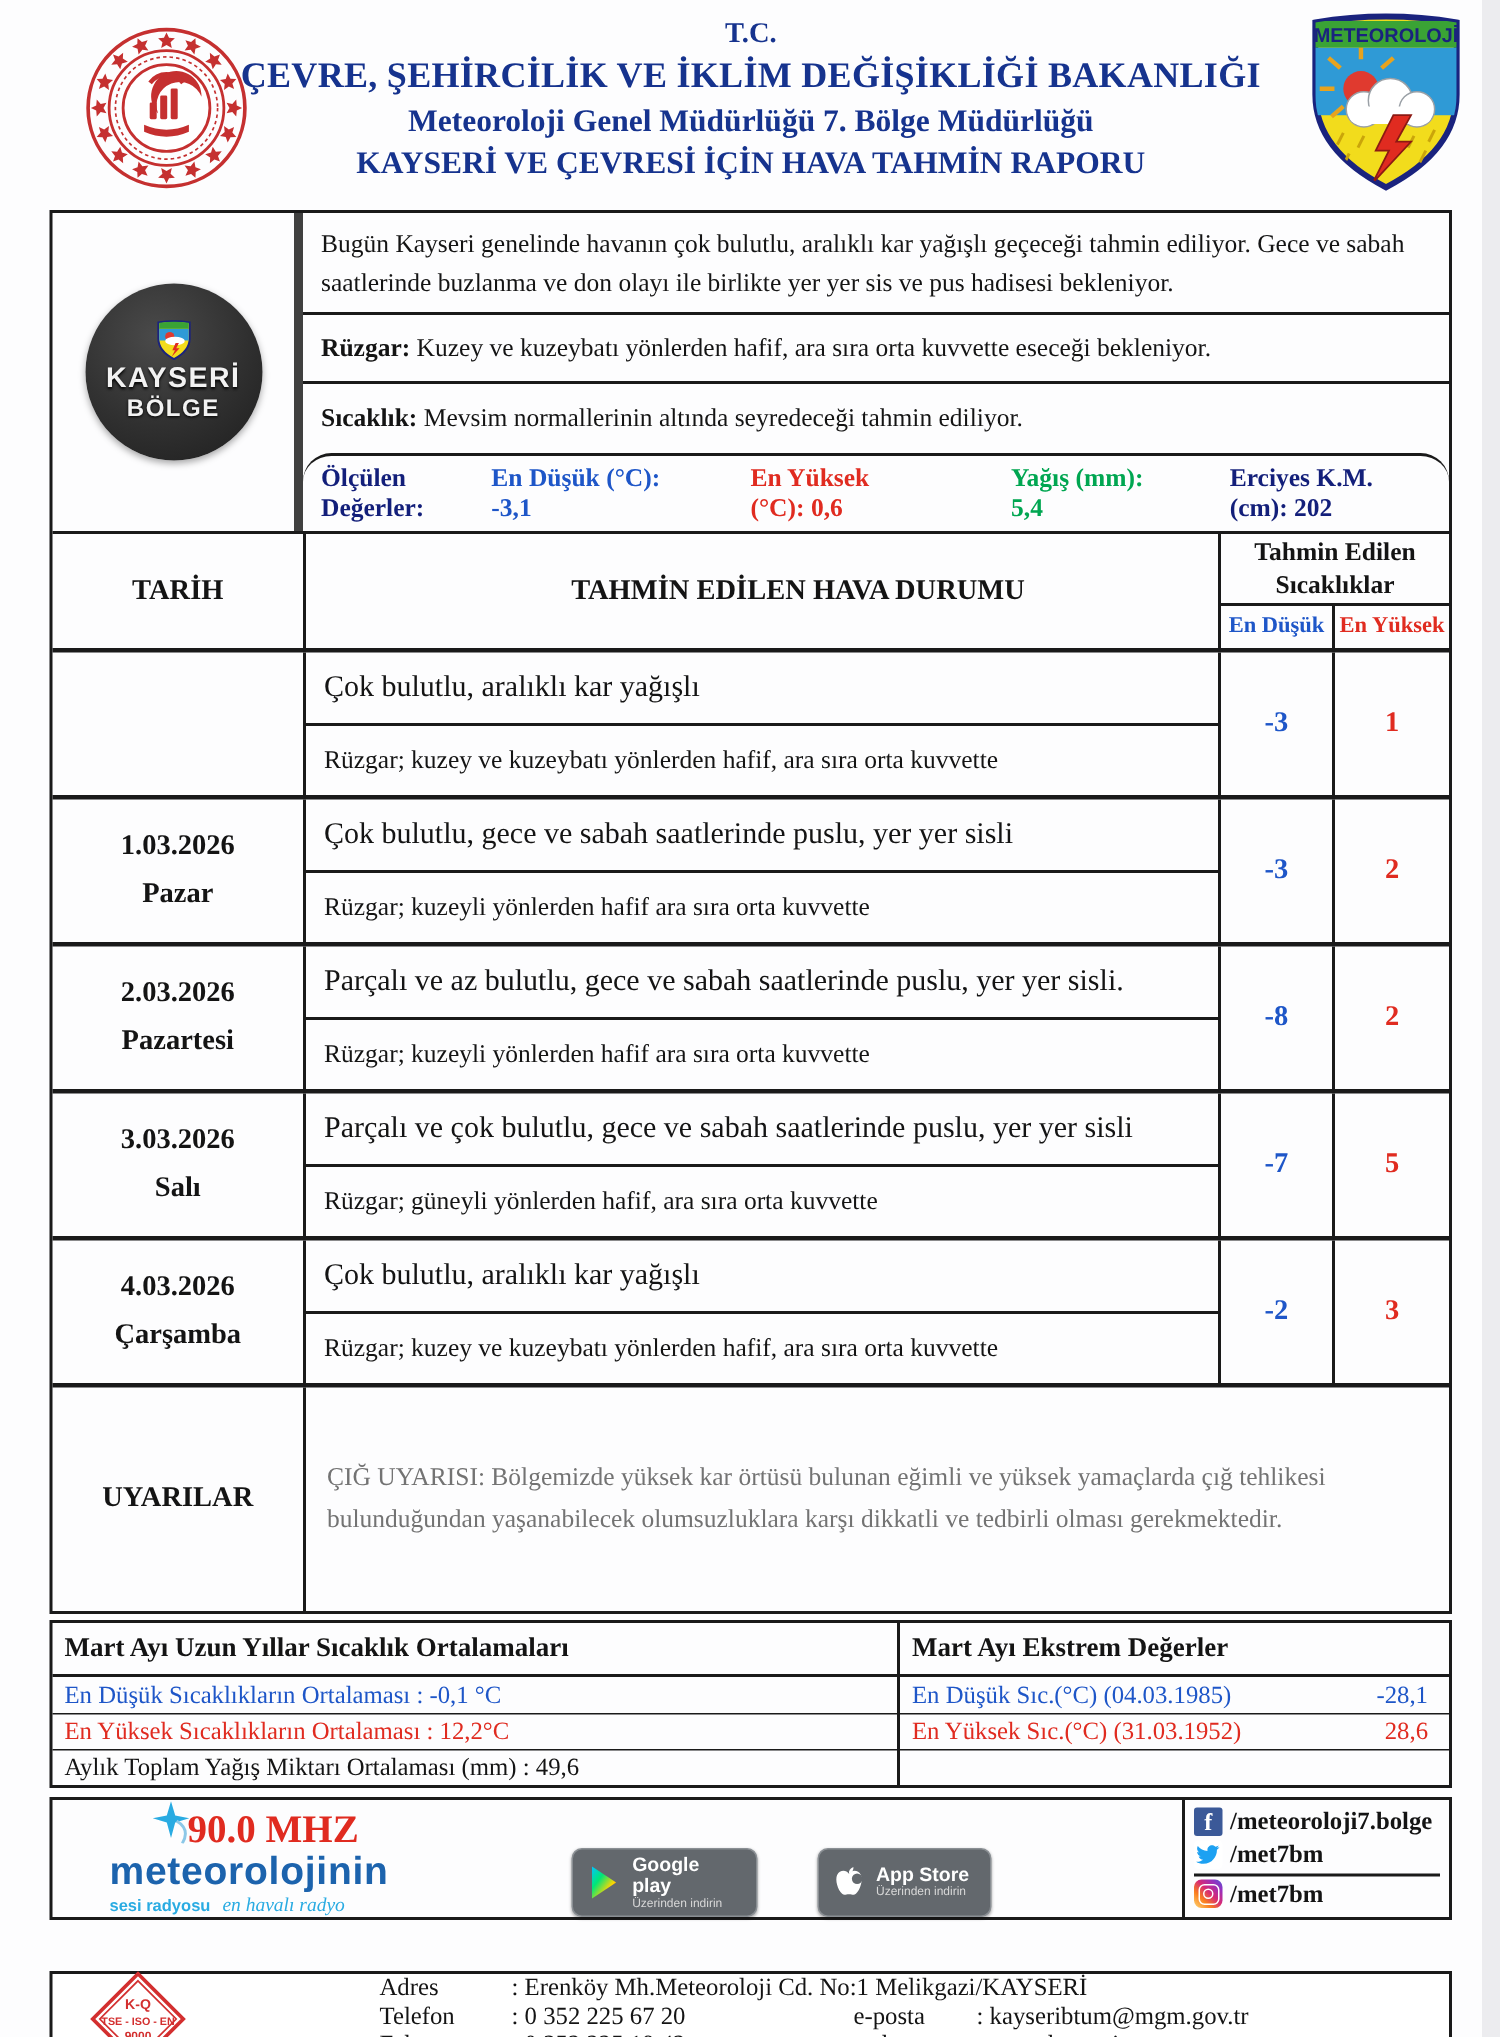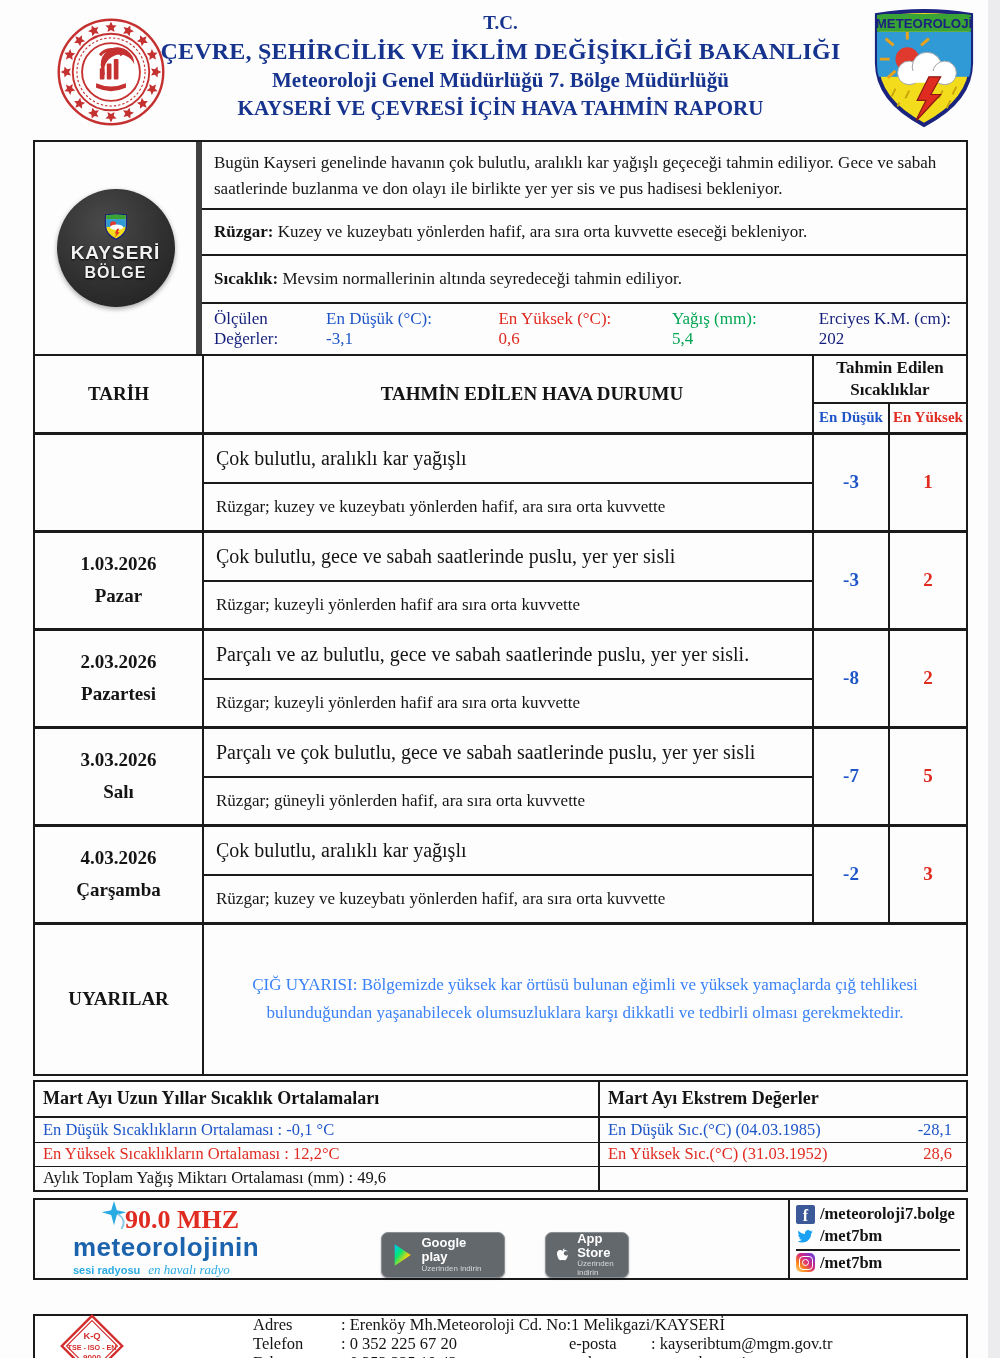--- a/index.html
+++ b/index.html
@@ -34,21 +34,21 @@
     display:flex; flex-direction:column; align-items:center; justify-content:center;
     color:#f2f2f2; font-family:"Liberation Sans", sans-serif; font-weight:bold;
     text-shadow:0 1px 2px #000; box-shadow:0 2px 5px rgba(0,0,0,.35); }
   .region-circle .rc1 { font-size:19px; letter-spacing:1px; margin-top:2px;}
   .region-circle .rc2 { font-size:16px; letter-spacing:1px; }
   .t-row { padding:5px 12px; font-size:17px; display:flex; align-items:center; }
   .t-row + .t-row { border-top:2px solid #1a1a1a; }
   .t-sum { min-height:62px; line-height:1.55; display:block; padding-top:8px;}
   .t-wind { min-height:46px; }
   .t-temp { min-height:48px; }
-  .t-meas { min-height:32px; font-weight:normal; }
+  .t-meas { min-height:32px; font-weight:bold;border-radius:19px; }
   .lbl-b { font-weight:bold; }
   .meas-label { color:#131f7a; }
   .meas-min { color:#1e56c8; margin-left:10px; }
   .meas-max { color:#e02b20; margin-left:58px; }
   .meas-pre { color:#00a651; margin-left:58px; }
   .meas-erc { color:#131f7a; margin-left:55px; }
 
   
   .f-hdr { display:grid; grid-template-columns:167px 1fr 76px 78px; grid-template-rows:48px 28px; border-top:2px solid #1a1a1a; }
   .fh-date { grid-row:1/3; grid-column:1; display:flex; align-items:center; justify-content:center; font-weight:bold; font-size:19px; }
@@ -59,21 +59,21 @@
 
   .day-row { display:grid; grid-template-columns:167px 1fr 76px 78px; grid-template-rows:47px 48px; border-top:3px solid #1a1a1a; }
   .d-date { grid-row:1/3; grid-column:1; display:flex; flex-direction:column; align-items:center; justify-content:center; font-weight:bold; font-size:19px; line-height:1.7; }
   .d-weather { grid-row:1; grid-column:2; border-left:2px solid #1a1a1a; display:flex; align-items:center; padding:2px 12px; font-size:20px; }
   .d-wind { grid-row:2; grid-column:2; border-left:2px solid #1a1a1a; border-top:2px solid #1a1a1a; display:flex; align-items:center; padding:2px 12px; font-size:17px; }
   .d-min { grid-row:1/3; grid-column:3; border-left:2px solid #1a1a1a; display:flex; align-items:center; justify-content:center; color:#1e56c8; font-weight:bold; font-size:19px; }
   .d-max { grid-row:1/3; grid-column:4; border-left:2px solid #1a1a1a; display:flex; align-items:center; justify-content:center; color:#e02b20; font-weight:bold; font-size:19px; }
 
   .warn-row { display:grid; grid-template-columns:167px 1fr; border-top:3px solid #1a1a1a; min-height:152px; }
   .w-label { display:flex; align-items:center; justify-content:center; font-weight:bold; font-size:19px; }
-  .w-text { border-left:2px solid #1a1a1a; display:flex; align-items:center; padding:1px 14px; font-size:17px; line-height:1.65; color:#3b82f6;text-align:center; }
+  .w-text { border-left:2px solid #1a1a1a; display:flex; align-items:center; padding:1px 14px; font-size:17px; line-height:1.65; color:#737373; }
 
   
   .stats { display:grid; grid-template-columns:567px 368px; margin-top:4px; }
   .stats-box { border:2px solid #1a1a1a; }
   .stats-box.right { border-left:0; }
   .s-title { height:36px; display:flex; align-items:center; padding:0 8px; font-weight:bold; font-size:18px; border-bottom:2px solid #1a1a1a; }
   .s-row { height:24px; display:flex; align-items:center; padding:0 8px; font-size:16.5px; }
   .s-row + .s-row { border-top:1.5px solid #1a1a1a; }
   .s-blue { color:#1e56c8; }
   .s-red  { color:#e02b20; }
@@ -84,21 +84,21 @@
   .radio { margin-left:38px; width:250px; position:relative; font-family:"Liberation Sans", sans-serif; }
   .radio .freq { font-family:"Liberation Serif", serif; color:#e02b20; font-weight:bold; font-size:26px; margin-left:52px; line-height:1; }
   .radio .rname { color:#1c63ad; font-weight:bold; font-size:26px; letter-spacing:.5px; line-height:1; margin-top:1px; }
   .radio .rsub { display:flex; align-items:baseline; gap:8px; margin-top:2px; }
   .radio .rsub .s1 { color:#29abe2; font-size:11px; font-weight:bold; }
   .radio .rsub .s2 { color:#29abe2; font-size:13px; font-style:italic; font-family:"Liberation Serif", serif; }
   .radio-star { position:absolute; left:26px; top:-8px; width:30px; height:30px; }
 
   .badges { display:flex; gap:40px; margin-left:58px; }
   .store-badge { width:124px; height:46px; background:#63686d; border:1px solid #8a8f94; border-radius:7px; display:flex; align-items:center; padding:0 10px; gap:8px; color:#fff; font-family:"Liberation Sans", sans-serif; box-shadow:0 1px 2px rgba(0,0,0,.3); }
-  .store-badge.apple { width:84px; }
+  .store-badge.apple { width:116px; }
   .sb-text { display:flex; flex-direction:column; line-height:1.1; }
   .sb-name { font-size:13px; font-weight:bold; }
   .sb-sub { font-size:8px; color:#d8d8d8; }
 
   .social { position:absolute; right:0; top:0; bottom:0; width:178px; border-left:2px solid #1a1a1a; display:flex; flex-direction:column; justify-content:space-evenly; padding:3px 6px; }
   .soc-row { display:flex; align-items:center; gap:5px; }
   .soc-row.tw { border-bottom:2px solid #1a1a1a; padding-bottom:3px; }
   .soc-handle { font-weight:bold; font-size:16.5px; }
   .fb-icon { width:19px; height:19px; background:#3b5998; border-radius:2px; color:#fff; font-weight:bold; font-size:16px; display:flex; align-items:flex-end; justify-content:center; line-height:1; }
   .tw-icon { width:19px; height:19px; background:#fff; border-radius:3px; display:flex; align-items:center; justify-content:center; }

